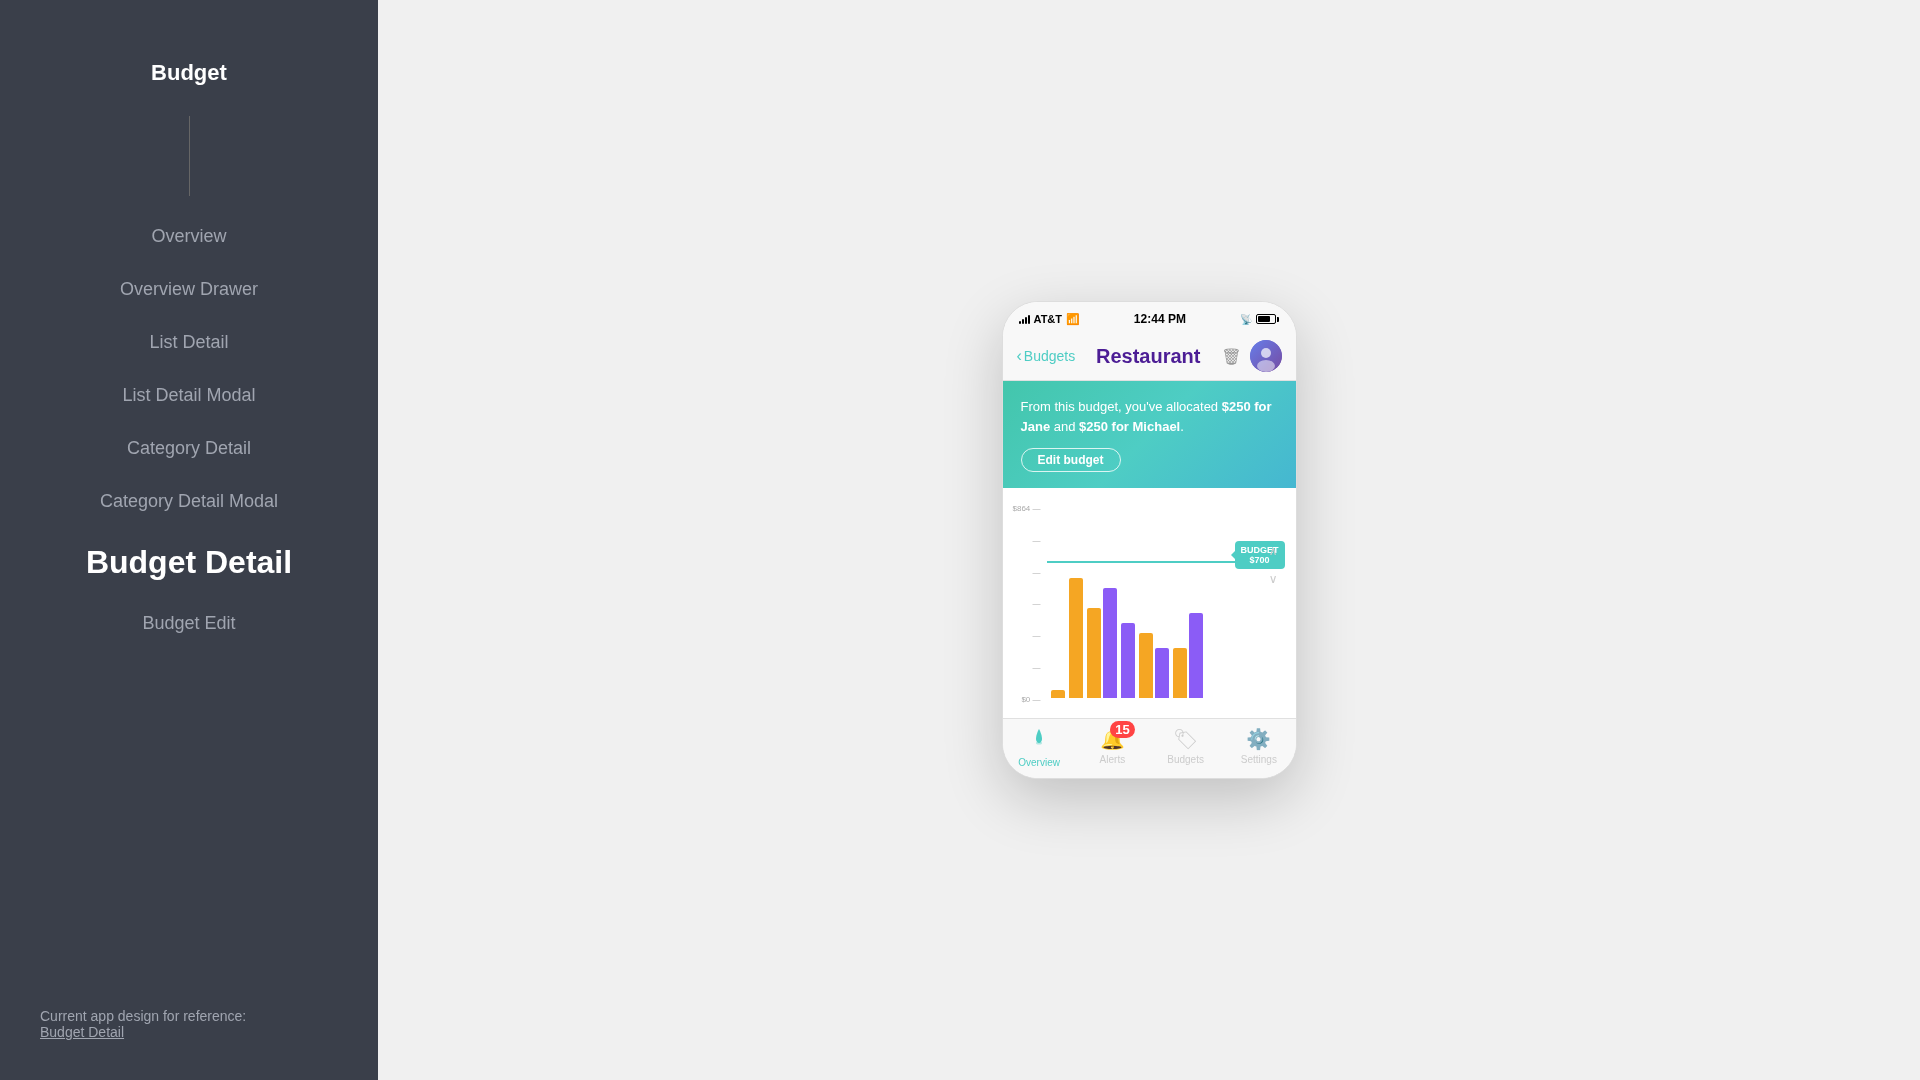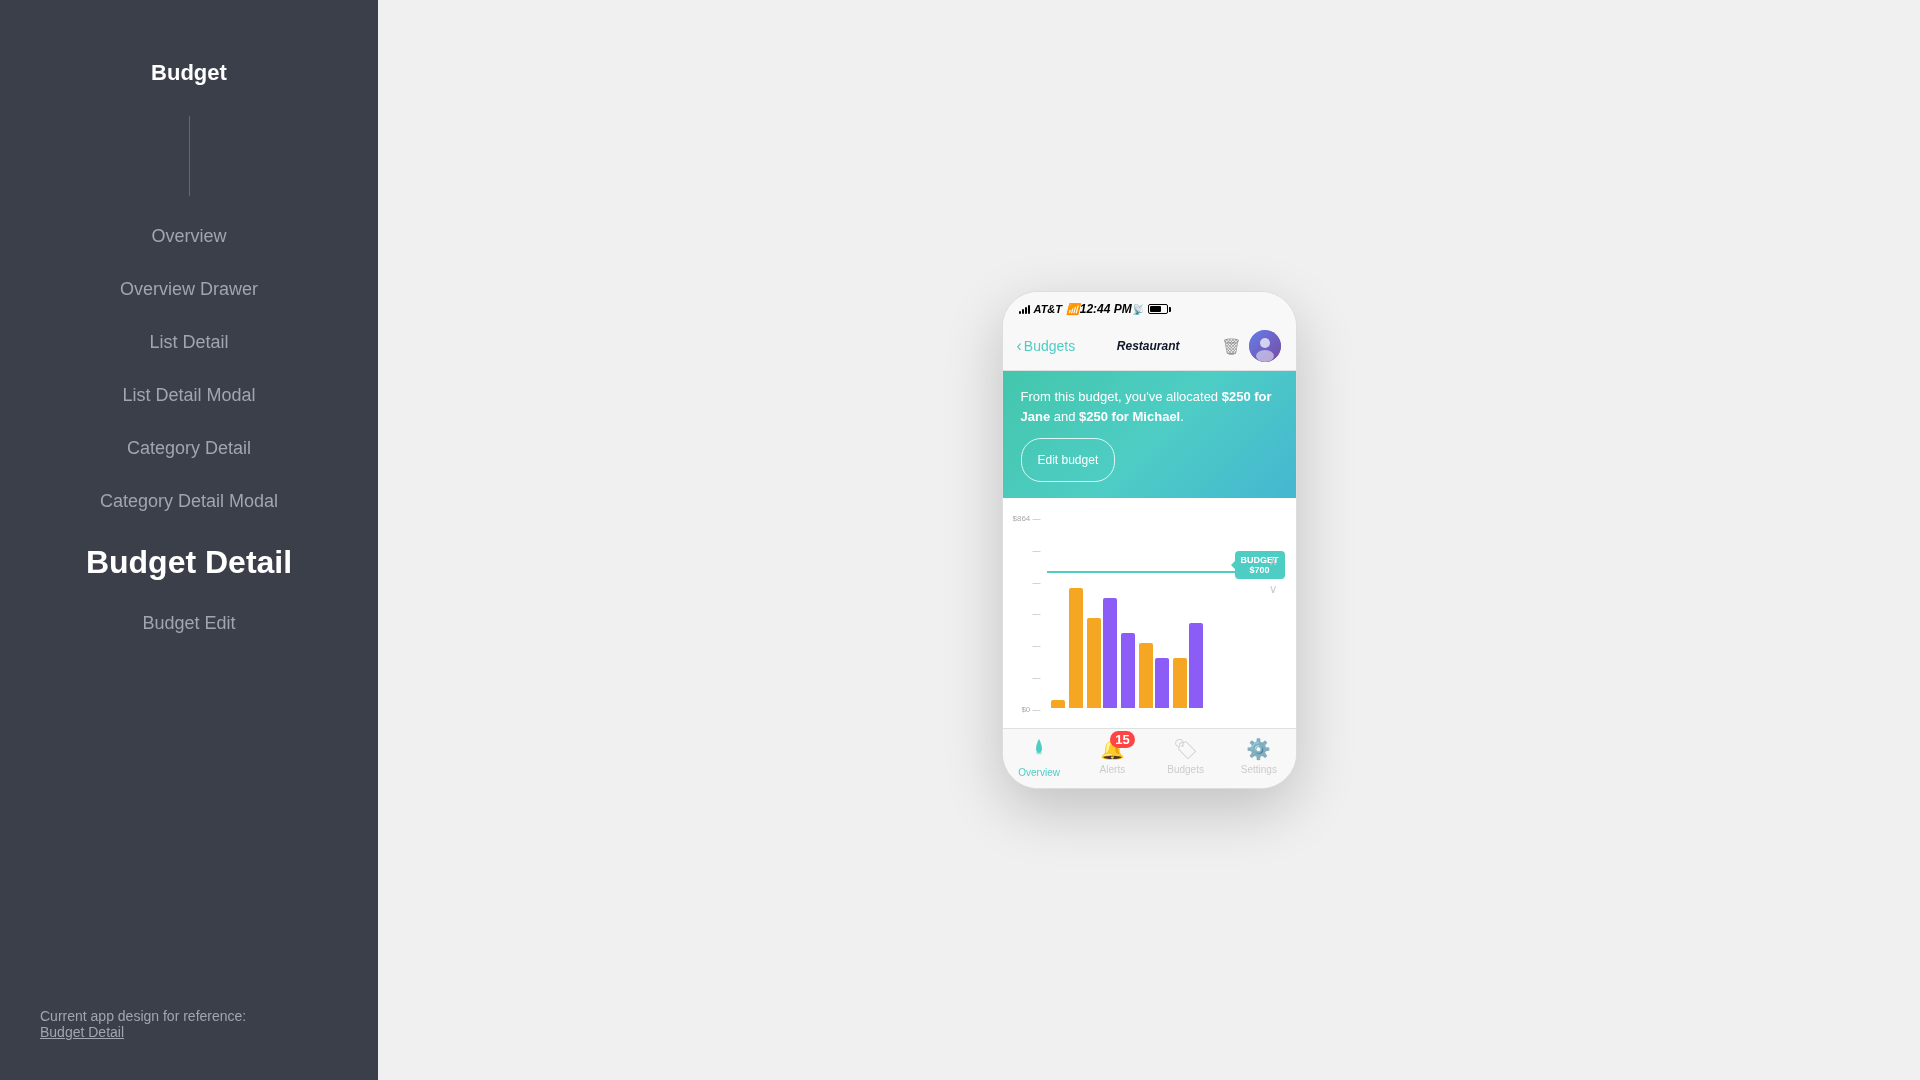--- a/index.html
+++ b/index.html
@@ -85,25 +85,24 @@
       box-shadow: 0 20px 60px rgba(0,0,0,0.2);
       overflow: hidden;
       border: 1px solid #ddd;
     }
 
     
     .status-bar {
       background: #f8f8f8;
       padding: 10px 16px 6px;
       display: flex;
-      justify-content: flex-start;
+      justify-content: space-between;
       align-items: center;
       font-size: 11px;
       font-weight: 600;
-      font-style: italic;
     }
     .status-left {
       display: flex;
       align-items: center;
       gap: 4px;
       font-size: 11px;
       font-weight: 600;
       color: #000;
     }
     .status-center {
@@ -128,24 +127,23 @@
     }
     .nav-back {
       display: flex;
       align-items: center;
       color: #4ecdc4;
       font-size: 14px;
       gap: 2px;
       cursor: pointer;
     }
     .nav-title {
-      font-size: 12px;
+      font-size: 20px;
       font-weight: 600;
-      color: #0f172a;
-      font-style: italic;
+      color: #4c1d95;
     }
     .nav-icons {
       display: flex;
       align-items: center;
       gap: 8px;
     }
     .nav-icon-trash {
       color: #999;
       font-size: 16px;
     }
@@ -183,24 +181,24 @@
       margin-bottom: 12px;
       color: #fff;
     }
     .banner-text2 b {
       font-weight: 700;
     }
     .edit-budget-btn {
       background: transparent;
       border: 1.5px solid rgba(255,255,255,0.8);
       color: #fff;
-      padding: 14px 16px;
+      padding: 4px 16px;
       border-radius: 20px;
       font-size: 12px;
-      font-weight: 400;
+      font-weight: 700;
       cursor: pointer;
     }
 
     
     .chart-area {
       padding: 10px 16px 10px 10px;
       background: #fff;
       position: relative;
       height: 230px;
     }

